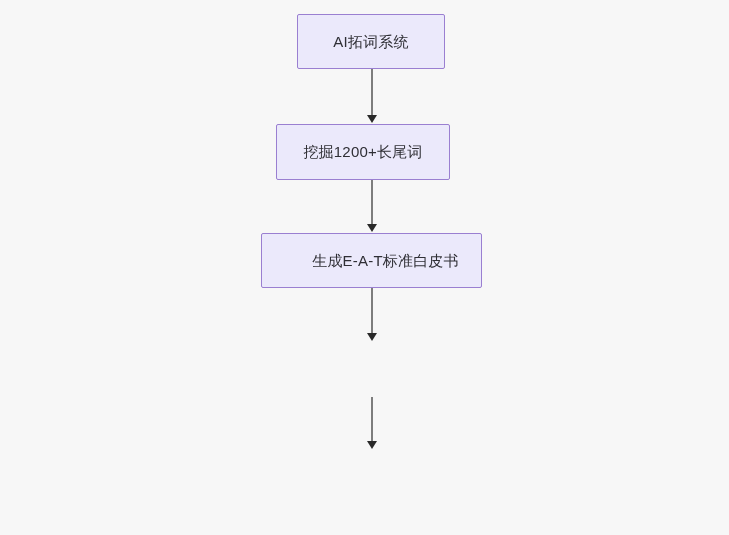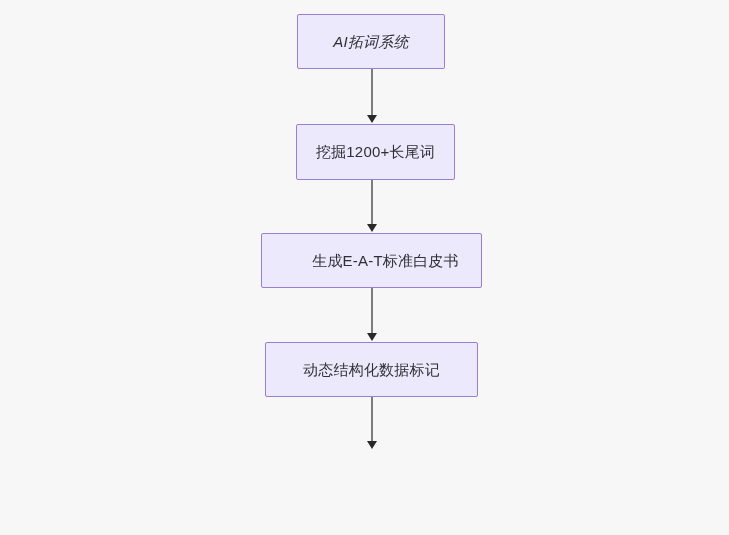--- a/index.html
+++ b/index.html
@@ -77,30 +77,27 @@
   <div class="edge" style="left:371px; top:288px; width:2px; height:54px;">
     <div class="edge-line" style="height:46px;"></div>
     <div class="edge-arrow" style="top:45px;"></div>
   </div>
 
   <div class="edge" style="left:371px; top:397px; width:2px; height:53px;">
     <div class="edge-line" style="height:45px;"></div>
     <div class="edge-arrow" style="top:44px;"></div>
   </div>
 
-  <div class="node" style="left:297px; top:14px; width:148px; height:55px;font-style:italic;">
+  <div class="node" style="left:297px; top:14px; width:148px; height:55px;">
     <span class="node-label">AI拓词系统</span>
   </div>
 
-  <div class="node" style="left:276px; top:124px; width:159px; height:56px;margin-left:20px;">
+  <div class="node" style="left:276px; top:124px; width:174px; height:56px;">
     <span class="node-label">挖掘1200+长尾词</span>
   </div>
 
   <div class="node" style="left:261px; top:233px; width:221px; height:55px;padding-left:28px;">
     <span class="node-label">生成E-A-T标准白皮书</span>
   </div>
 
-  <div class="node" style="left:265px; top:342px; width:213px; height:55px;">
-    <span class="node-label">动态结构化数据标记</span>
-  </div>
 
 
 </div>
 
 </body></html>

